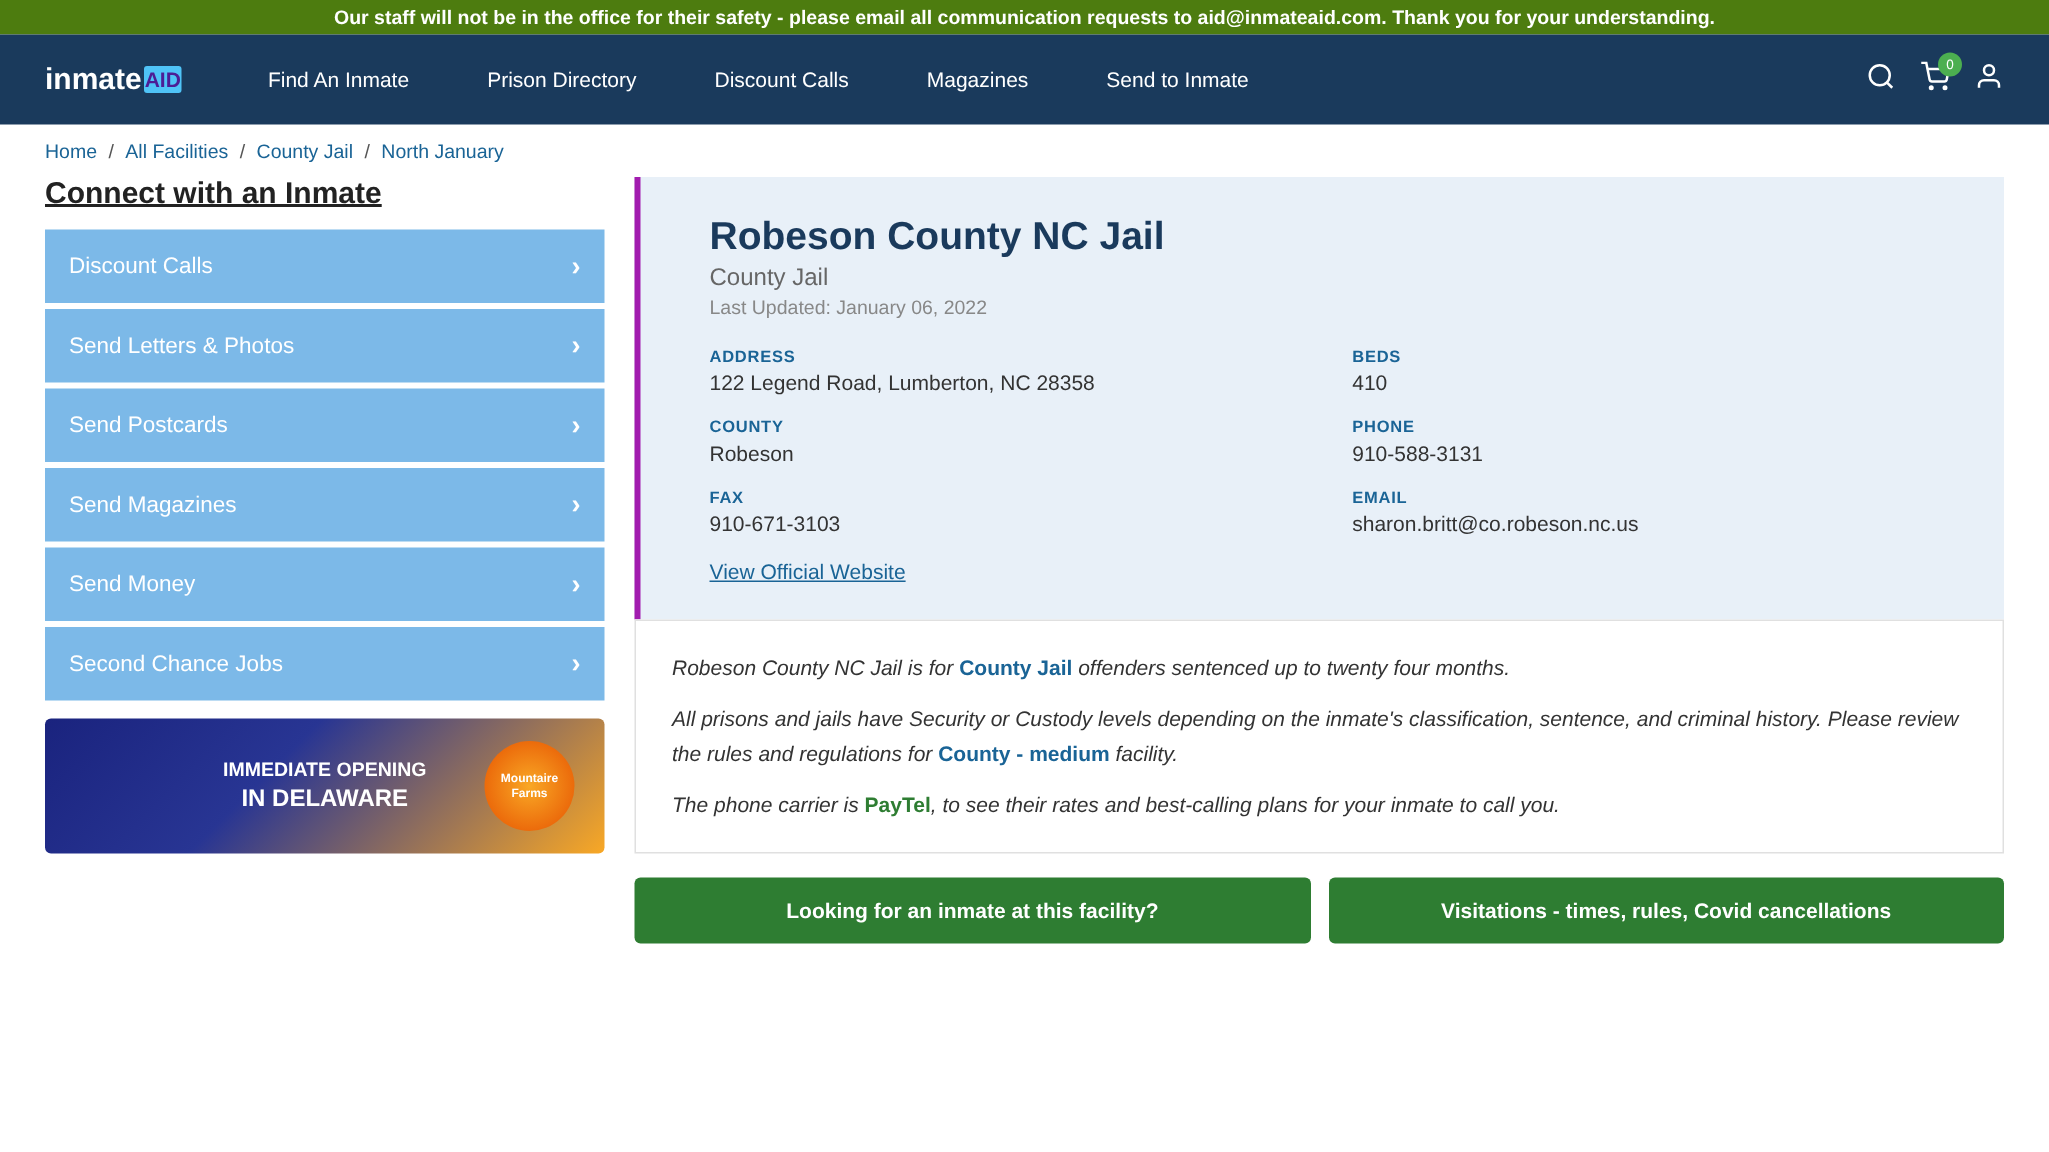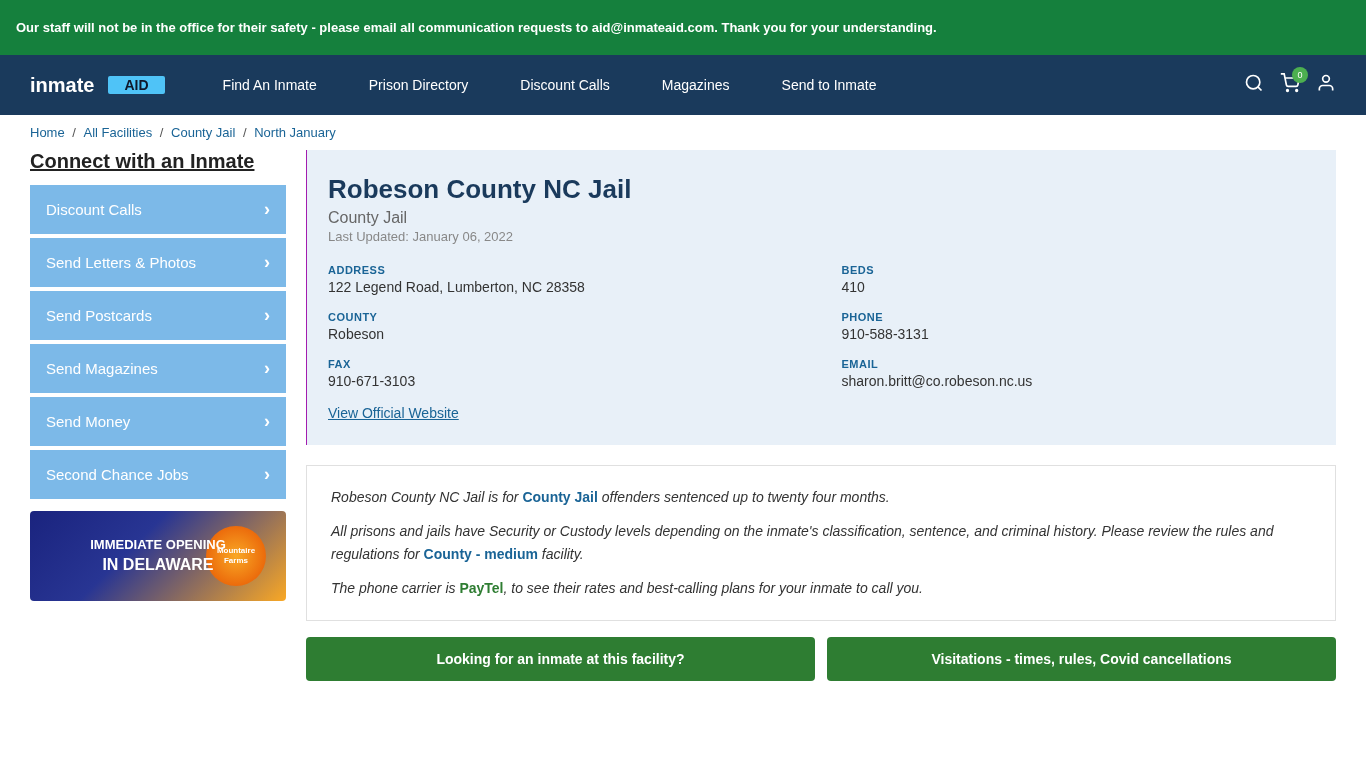--- a/index.html
+++ b/index.html
@@ -1,23 +1,23 @@
 <!DOCTYPE html>
 <html><head>
   <meta charset="utf-8">
   <style>
     * { box-sizing: border-box; margin: 0; padding: 0; }
     body { font-family: Arial, sans-serif; font-size: 14px; color: #333; background: #fff; }
 
     
     .alert-banner {
-      background: #15803d;
-      color: #fff;
-      text-align: left;
-      padding: 20px 16px;
+      background: #4d7c0f;
+      color: #fff;
+      text-align: center;
+      padding: 4px 16px;
       font-size: 13px;
       font-weight: bold;
       white-space: nowrap;
       overflow: hidden;
     }
 
     
     .header {
       background: #1a3a5c;
       padding: 0 30px;
@@ -25,26 +25,26 @@
       align-items: center;
       height: 60px;
     }
     .logo {
       margin-right: 40px;
       display: flex;
       align-items: center;
     }
     .logo-aid {
       background: #4fc3f7;
-      color: #0f172a;
-      font-weight: bold;
-      font-size: 14px;
-      padding: 1px 16px;
+      color: #4c1d95;
+      font-weight: bold;
+      font-size: 14px;
+      padding: 1px 0;
       border-radius: 2px;
-      margin-left: 14px;
+      margin-left: 2px;
     }
     nav {
       display: flex;
       align-items: center;
       flex: 1;
       gap: 16px;
     }
     .nav-item {
       color: #fff;
       text-decoration: none;
@@ -94,21 +94,21 @@
 
     
     .main-layout {
       display: flex;
       padding: 0 30px 30px 30px;
       gap: 20px;
     }
 
     
     .sidebar {
-      width: 256px;
+      width: 373px;
       flex-shrink: 0;
     }
     .sidebar-title {
       font-size: 20px;
       font-weight: bold;
       text-decoration: underline;
       margin-bottom: 12px;
       color: #222;
     }
     .sidebar-btn {
@@ -166,23 +166,22 @@
       text-align: center;
       line-height: 1.2;
     }
 
     
     .content {
       flex: 1;
     }
     .facility-card {
       background: #e8f0f8;
-      border-left: 1px solid #a21caf;
-      padding: 24px 21px;
-      margin-bottom: 20px;
+      border-left: 4px solid #a21caf;
+      padding: 24px 46px;
     }
     .facility-name {
       font-size: 26px;
       font-weight: bold;
       color: #1a3a5c;
       margin-bottom: 4px;
     }
     .facility-type {
       font-size: 16px;
       color: #666;

